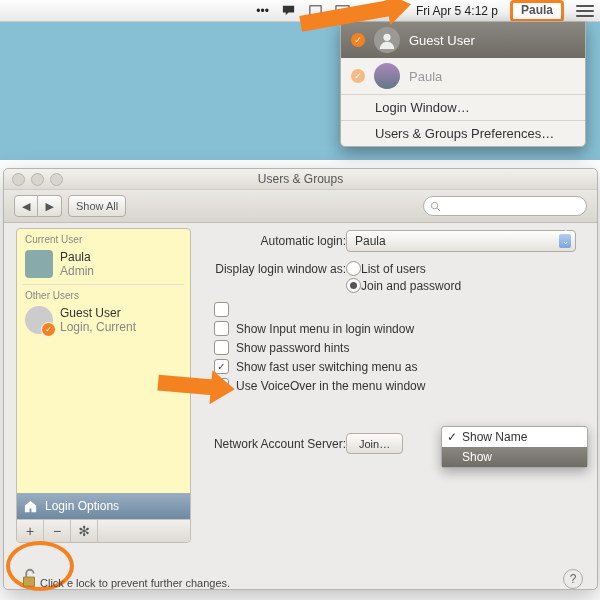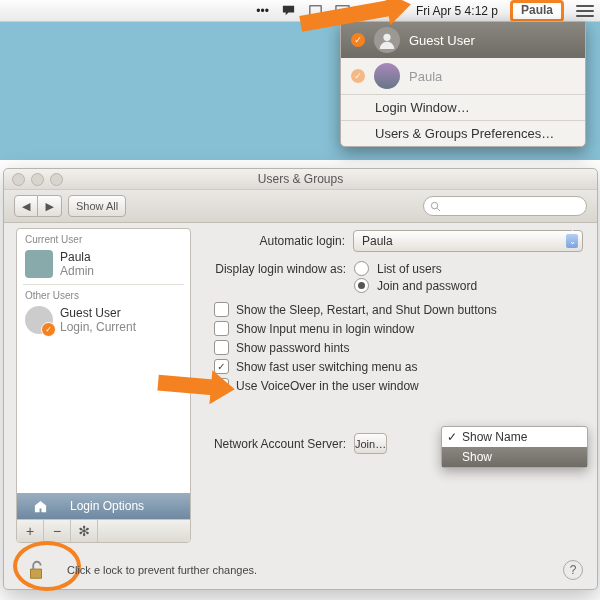--- a/index.html
+++ b/index.html
@@ -36,52 +36,52 @@
   .tl{width:11px;height:11px;border-radius:50%;background:#d8d5ce;border:1px solid #b9b5ac}
   .toolbar{height:32px;display:flex;align-items:center;padding:0 10px;gap:6px;background:linear-gradient(#eae8e4,#d9d6d0);border-bottom:1px solid #c2beb6}
   .tb-seg{display:flex}
   .tb-btn{height:20px;padding:0 7px;background:linear-gradient(#fdfcfb,#e3e0da);border:1px solid #b3afa6;font-size:11px;color:#555;display:flex;align-items:center}
   .tb-btn:first-child{border-radius:4px 0 0 4px}
   .tb-btn:last-child{border-radius:0 4px 4px 0;border-left:none}
   .tb-single{border-radius:4px}
   .search{margin-left:auto;width:150px;height:18px;border:1px solid #b3afa6;border-radius:10px;background:#fff;display:flex;align-items:center;padding:0 6px;color:#999;font-size:11px}
   
   .body{position:absolute;top:53px;left:0;right:0;bottom:38px}
-  .sidebar{position:absolute;left:12px;top:6px;width:173px;bottom:8px;background:#ffffff;border:1px solid #c2beb6;border-radius:4px;display:flex;flex-direction:column}
+  .sidebar{position:absolute;left:12px;top:6px;width:173px;bottom:8px;background:#fef9c3;border:1px solid #c2beb6;border-radius:4px;display:flex;flex-direction:column}
   .sb-head{font-size:10px;color:#888;padding:5px 8px 2px}
   .sb-user{display:flex;gap:7px;padding:3px 8px 6px;align-items:center}
   .sb-avatar{width:28px;height:28px;border-radius:4px;background:#8aa}
   .sb-avatar.guest{background:#ccc;border-radius:50%;position:relative}
   .sb-badge{position:absolute;right:-3px;bottom:-3px;width:13px;height:13px;border-radius:50%;background:#f58220;color:#fff;font-size:8px;display:flex;align-items:center;justify-content:center;border:1px solid #fff}
   .sb-name{font-size:12px;line-height:13px}
   .sb-sub{font-size:12px;color:#888}
   .sb-sep{height:1px;background:#e3e0da;margin:0 6px}
-  .sb-login{margin-top:auto;height:26px;background:linear-gradient(#9aaec0,#6e89a2);color:#fff;display:flex;align-items:center;gap:22px;padding:0 16px;font-size:12px}
+  .sb-login{margin-top:auto;height:26px;background:linear-gradient(#9aaec0,#6e89a2);color:#fff;display:flex;align-items:center;gap:7px;padding:0 6px;font-size:12px}
   .sb-tools{height:22px;background:linear-gradient(#f2f0ec,#dedbd5);border-top:1px solid #c8c4bc;display:flex;border-radius:0 0 4px 4px}
   .sb-tool{width:26px;display:flex;align-items:center;justify-content:center;border-right:1px solid #c8c4bc;font-size:14px;color:#555}
   
   .pane{position:absolute;left:200px;right:14px;top:8px;bottom:8px;font-size:12px;color:#333}
-  .row{display:flex;align-items:center;gap:8px;margin-bottom:9px}
+  .row{display:flex;align-items:center;gap:0;margin-bottom:9px}
   .lbl{width:142px;text-align:right}
   .select{height:20px;background:linear-gradient(#fefefe,#e5e2dc);border:1px solid #b0aca3;border-radius:4px;padding:0 20px 0 8px;position:relative;font-size:12px;display:flex;align-items:center;min-width:200px}
   .select::after{content:"";position:absolute;right:4px;top:3px;width:12px;height:14px;background:linear-gradient(#b4cef0,#7ba5df);border-radius:2px}
   .select::before{content:"⌃\A⌄";white-space:pre;position:absolute;right:6px;top:-1px;font-size:8px;line-height:8px;color:#fff;z-index:1}
   .radio{width:13px;height:13px;border-radius:50%;border:1px solid #9a958c;background:#fff;display:inline-flex;align-items:center;justify-content:center}
   .radio.on::after{content:"";width:7px;height:7px;border-radius:50%;background:#555}
   .check{width:13px;height:13px;border:1px solid #9a958c;border-radius:3px;background:#fff;display:inline-flex;align-items:center;justify-content:center;font-size:10px;color:#444}
   .check.on::after{content:"✓"}
   .opt{display:flex;align-items:center;gap:7px;margin:4px 0 4px 10px}
-  .btn{height:19px;padding:0 0;background:linear-gradient(#fdfcfb,#e3e0da);border:1px solid #b3afa6;border-radius:4px;font-size:11px;display:inline-flex;align-items:center}
+  .btn{height:19px;padding:0 12px;background:linear-gradient(#fdfcfb,#e3e0da);border:1px solid #b3afa6;border-radius:4px;font-size:11px;display:inline-flex;align-items:center}
   
   .popup{position:absolute;top:196px;right:-5px;width:145px;background:#fff;border:1px solid #aaa;border-radius:3px;box-shadow:0 4px 12px rgba(0,0,0,.3);font-size:12px}
   .pu-item{padding:3px 10px 3px 20px;position:relative}
   .pu-item.sel{background:linear-gradient(#8a8680,#6f6b65);color:#fff}
   .pu-item.chk::before{content:"✓";position:absolute;left:5px}
   
-  .footer{position:absolute;left:7px;right:0;bottom:0;height:38px;display:flex;align-items:center;padding:0 14px;gap:20px;font-size:11px;color:#444}
+  .footer{position:absolute;left:0;right:0;bottom:0;height:38px;display:flex;align-items:flex-end;padding:0 14px;gap:0;font-size:11px;color:#444}
   .lock-ring{position:absolute;left:2px;bottom:-2px;width:60px;height:42px;border:4px solid #f58220;border-radius:50%}
   .lock-icon{width:22px;height:22px}
   .help{margin-left:auto;width:18px;height:18px;border:1px solid #aaa;border-radius:50%;display:flex;align-items:center;justify-content:center;color:#666;font-size:12px}
   svg{display:block}
 </style>
 </head>
 <body>
 
 <div class="desktop"></div>
 
@@ -228,37 +228,36 @@
         <span>List of users</span>
       </div>
       <div class="row">
         <div class="lbl"></div>
         <div class="radio on"></div>
         <span>Join and password</span>
       </div>
 
       <div class="opt">
           <div class="check"></div>
-          <span>Show the Sleep, Restart, and Shut Down buttons</span>
         </div>
       <div class="opt">
           <div class="check"></div>
           <span>Show Input menu in login window</span>
         </div>
       <div class="opt">
           <div class="check"></div>
           <span>Show password hints</span>
         </div>
       <div class="opt">
           <div class="check on"></div>
           <span>Show fast user switching menu as</span>
         </div>
       <div class="opt">
           <div class="check"></div>
-          <span>Use VoiceOver in the user window</span>
+          <span>Use VoiceOver in the menu window</span>
         </div>
 
       <div class="row" style="margin-top:40px">
         <div class="lbl">Network Account Server:</div>
         <div class="btn">Join…</div>
       </div>
 
       <div class="popup">
         <div class="pu-item chk">Show Name</div>
         <div class="pu-item sel">Show</div>

